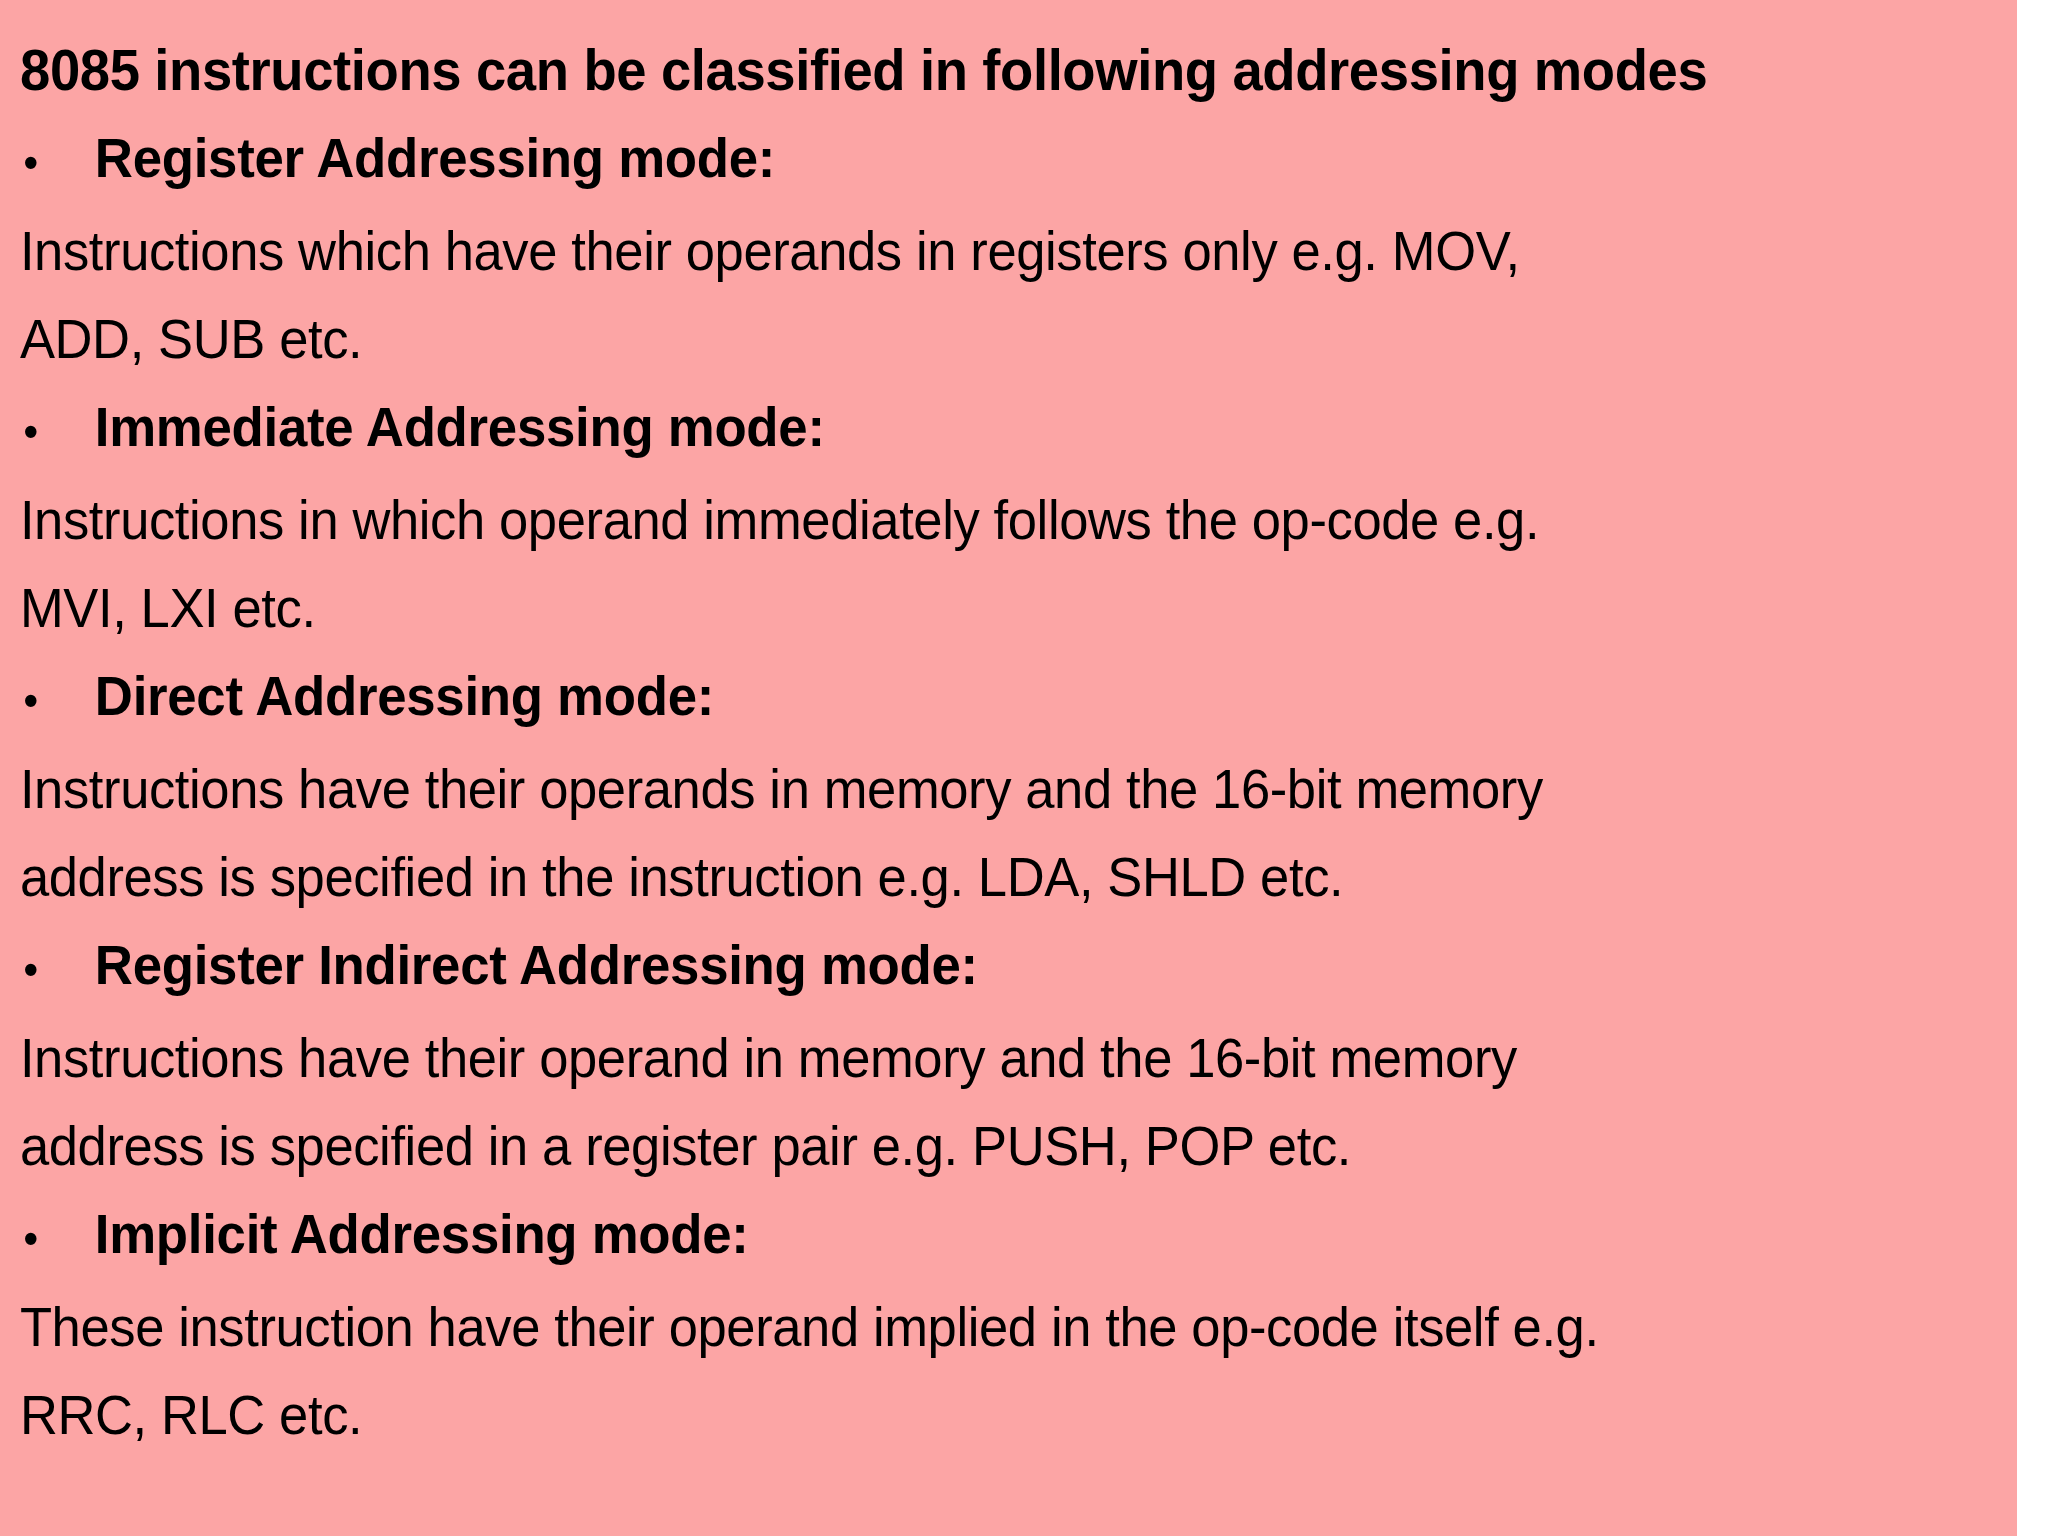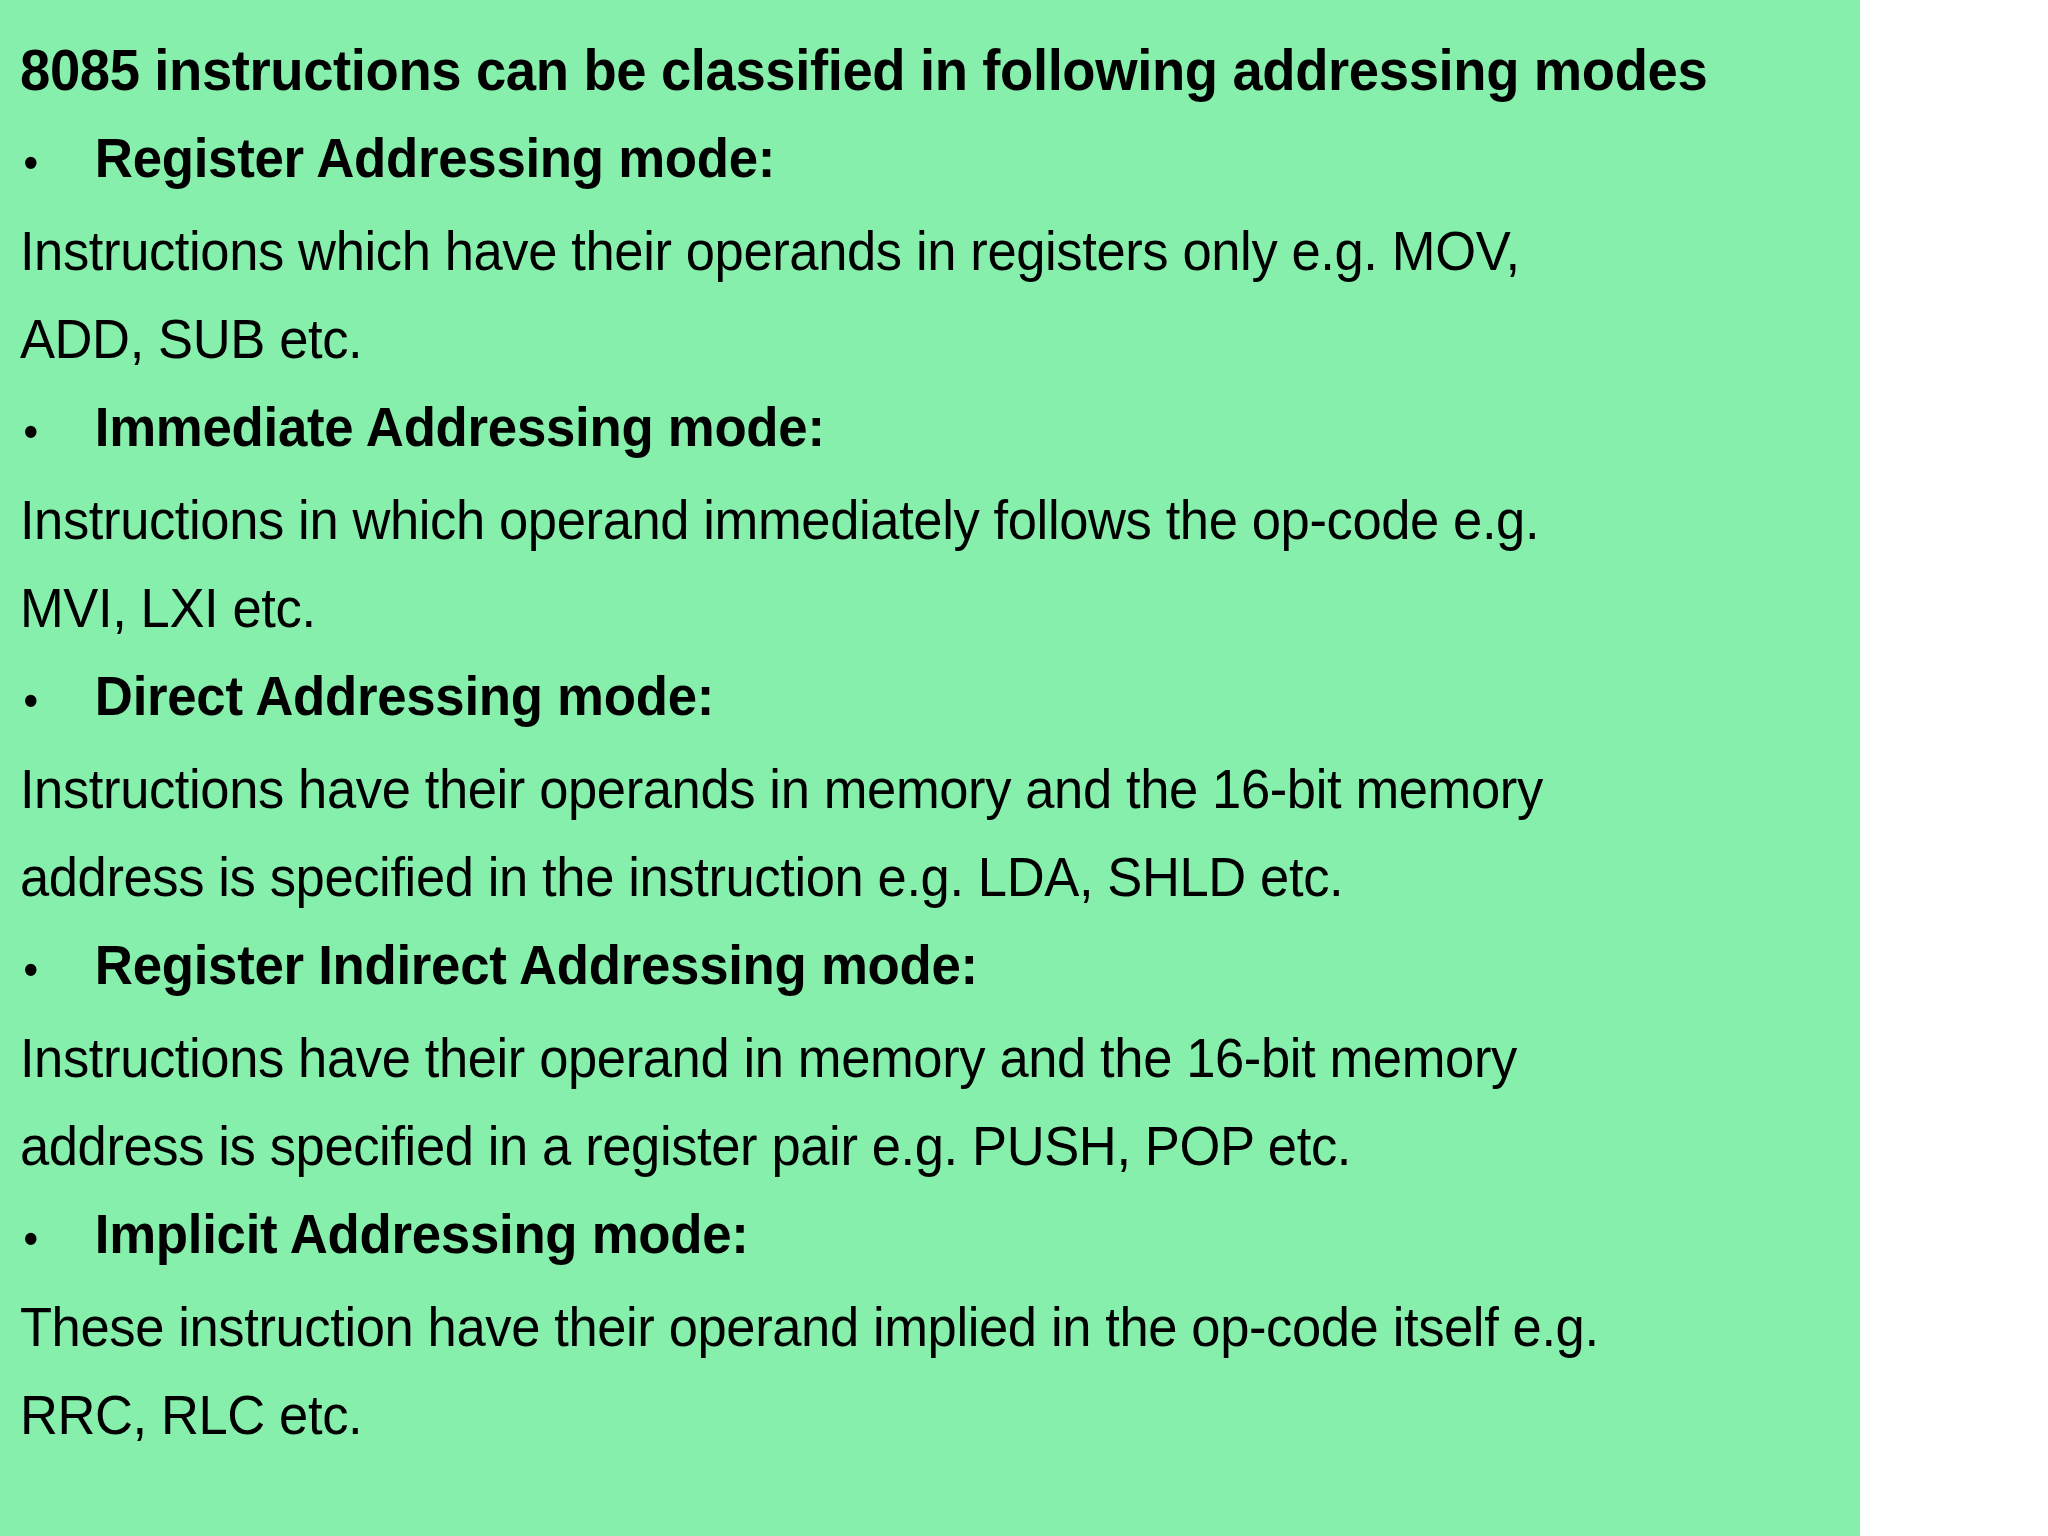--- a/index.html
+++ b/index.html
@@ -11,23 +11,23 @@
     width: 2048px;
     height: 1536px;
     overflow: hidden;
     font-family: "Liberation Sans", "DejaVu Sans", sans-serif;
     color: #000000;
     -webkit-font-smoothing: antialiased;
   }
 
   .slide {
     position: relative;
-    width: 1860px;
+    width: 2017px;
     height: 1536px;
-    background: #86efac;
+    background: #fca5a5;
     box-sizing: border-box;
     padding: 0;
   }
 
   .slide-body {
     position: absolute;
     left: 18px;
     top: 26px;
     width: 2012px;
   }

